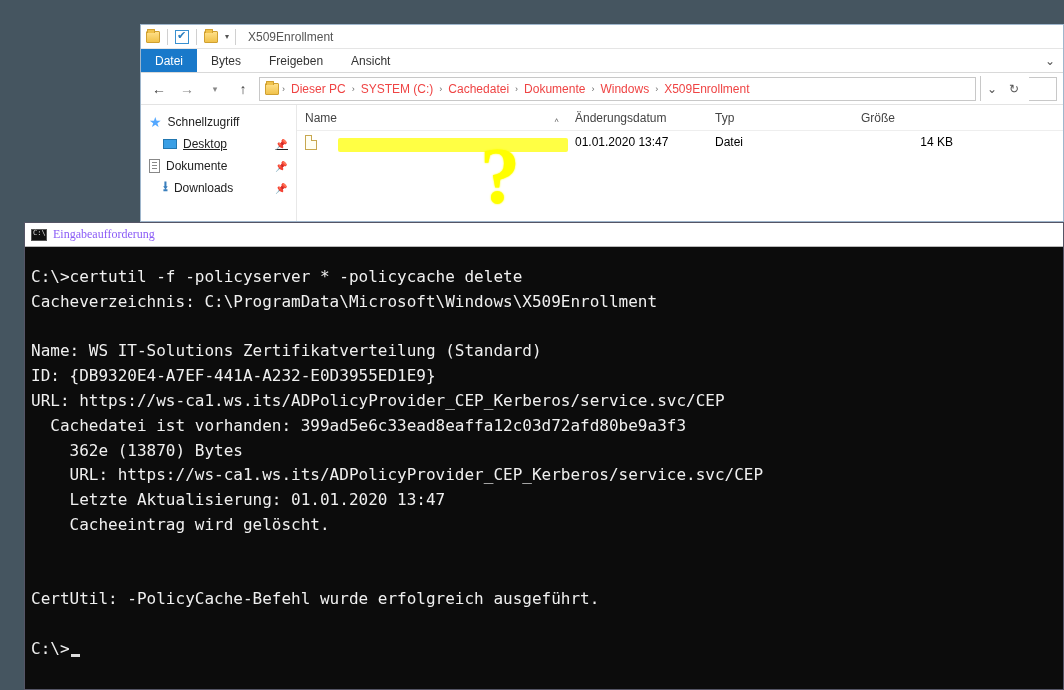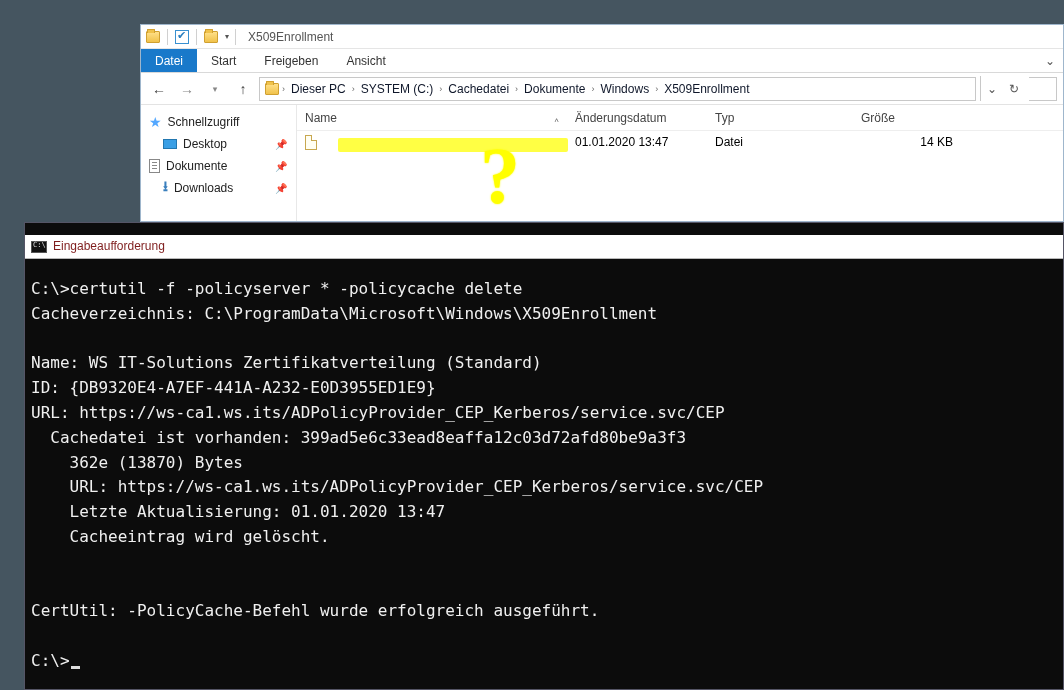--- a/index.html
+++ b/index.html
@@ -81,21 +81,21 @@
   }
   .nav-btn{
     width:24px;height:24px;display:flex;align-items:center;justify-content:center;
     color:#888;font-size:14px;
   }
   .nav-btn.enabled{color:#404040;}
   .addr{
     flex:1;display:flex;align-items:center;height:24px;border:1px solid #c8c8c8;
     padding:0 4px;gap:2px;overflow:hidden;white-space:nowrap;
   }
-  .crumb{padding:0 4px;color:#0f172a;text-align:center;}
+  .crumb{padding:0 4px;color:#ef4444;text-align:center;}
   .crumb-sep{color:#666;font-size:9px;}
   .addr-right{
     display:flex;align-items:center;border-left:1px solid #c8c8c8;height:100%;
   }
   .addr-btn{width:22px;display:flex;align-items:center;justify-content:center;color:#555;}
   .search{
     width:28px;height:24px;border:1px solid #c8c8c8;border-left:none;
     display:flex;align-items:center;justify-content:center;color:#888;font-size:10px;
   }
 
@@ -149,24 +149,23 @@
 
   
   .cmd{
     position:absolute;left:24px;top:222px;right:0;bottom:0;
     background:#0c0c0c;color:#f0f0f0;border:1px solid #556;
     font-family:Consolas, "Lucida Console", monospace;font-size:16px;
     line-height:1.55;
     display:flex;flex-direction:column;
   }
   .cmd-title{
-    height:24px;background:#fff;color:#7f1d1d;display:flex;align-items:center;
-    font-family:Liberation Sans, sans-serif;font-size:12px;padding:0 6px;gap:6px;
+    height:24px;background:#fff;color:#8b5cf6;display:flex;align-items:center;
+    font-family:Liberation Serif, serif;font-size:12px;padding:0 6px;gap:6px;
     border-bottom:1px solid #b9b9b9;
-    margin-top:12px;
   }
   .cmd-ico{
     width:16px;height:12px;background:#111;border:1px solid #555;position:relative;
   }
   .cmd-ico::after{content:"C:\\";position:absolute;top:-2px;left:1px;font-size:7px;color:#ddd;font-family:monospace;}
   .cmd-body{
     flex:1;padding:18px 0 6px 6px;white-space:pre;overflow:hidden;
   }
   .cursor{
     display:inline-block;width:9px;height:3px;background:#ddd;vertical-align:baseline;
@@ -190,21 +189,21 @@
     <span class="qat-icon">
         <span class="folder-ico"></span>
       </span>
     <span class="dropdown-caret">▾</span>
     <span class="qat-sep"></span>
     <span class="title-text">X509Enrollment</span>
   </div>
 
   <div class="ribbon">
     <div class="ribbon-tab file">Datei</div>
-    <div class="ribbon-tab">Start</div>
+    <div class="ribbon-tab">Bytes</div>
     <div class="ribbon-tab">Freigeben</div>
     <div class="ribbon-tab">Ansicht</div>
     <div class="ribbon-expand">⌄</div>
   </div>
 
   <div class="nav-row">
     <div class="nav-btn enabled">←</div>
     <div class="nav-btn">→</div>
     <div class="nav-btn" style="font-size:9px;">▾</div>
     <div class="nav-btn enabled">↑</div>
@@ -231,21 +230,21 @@
     </div>
     <div class="search"></div>
   </div>
 
   <div class="body">
     <div class="navpane">
       <div class="nav-item">
         <span class="star">★</span>
         <span>Schnellzugriff</span>
       </div>
-      <div class="nav-item" style="padding-left:22px;">
+      <div class="nav-item" style="padding-left:22px;text-decoration:underline;">
         <span class="desktop-ico"></span>
         <span>Desktop</span>
         <span class="pin">📌</span>
       </div>
       <div class="nav-item" style="">
         <span class="doc-ico"></span>
         <span>Dokumente</span>
         <span class="pin">📌</span>
       </div>
       <div class="nav-item" style="padding-left:22px;">

